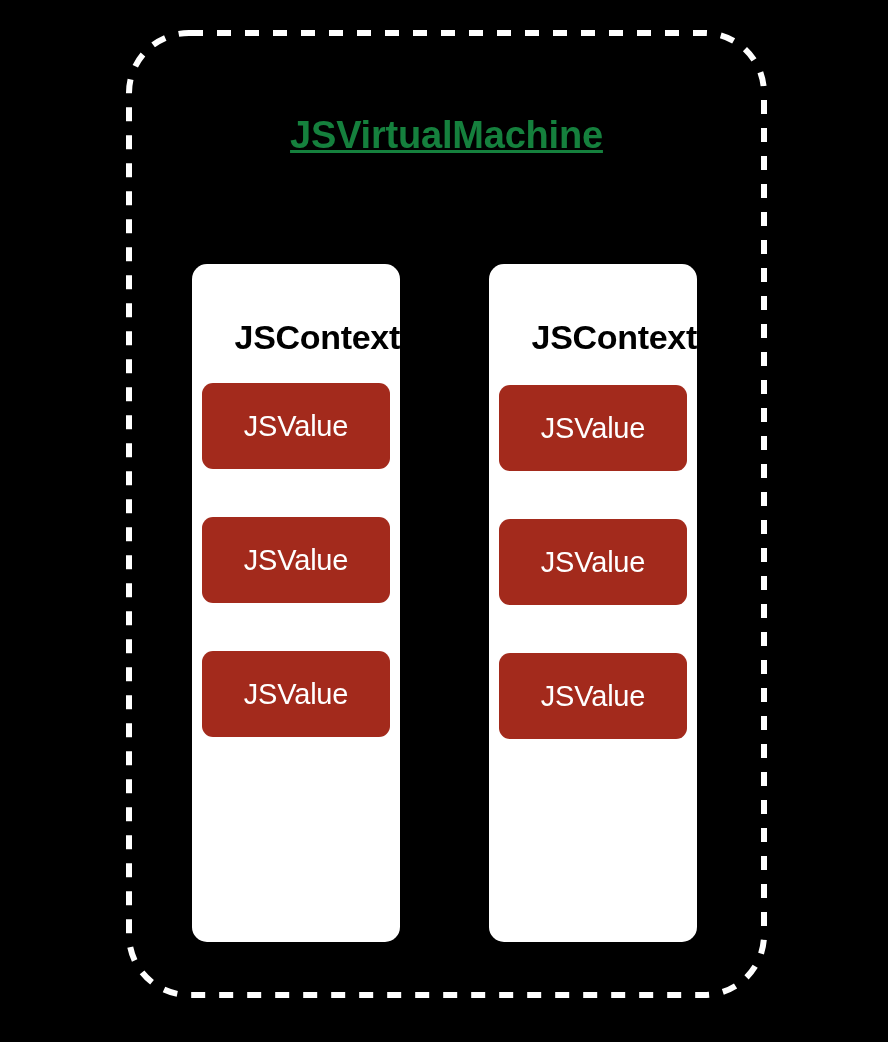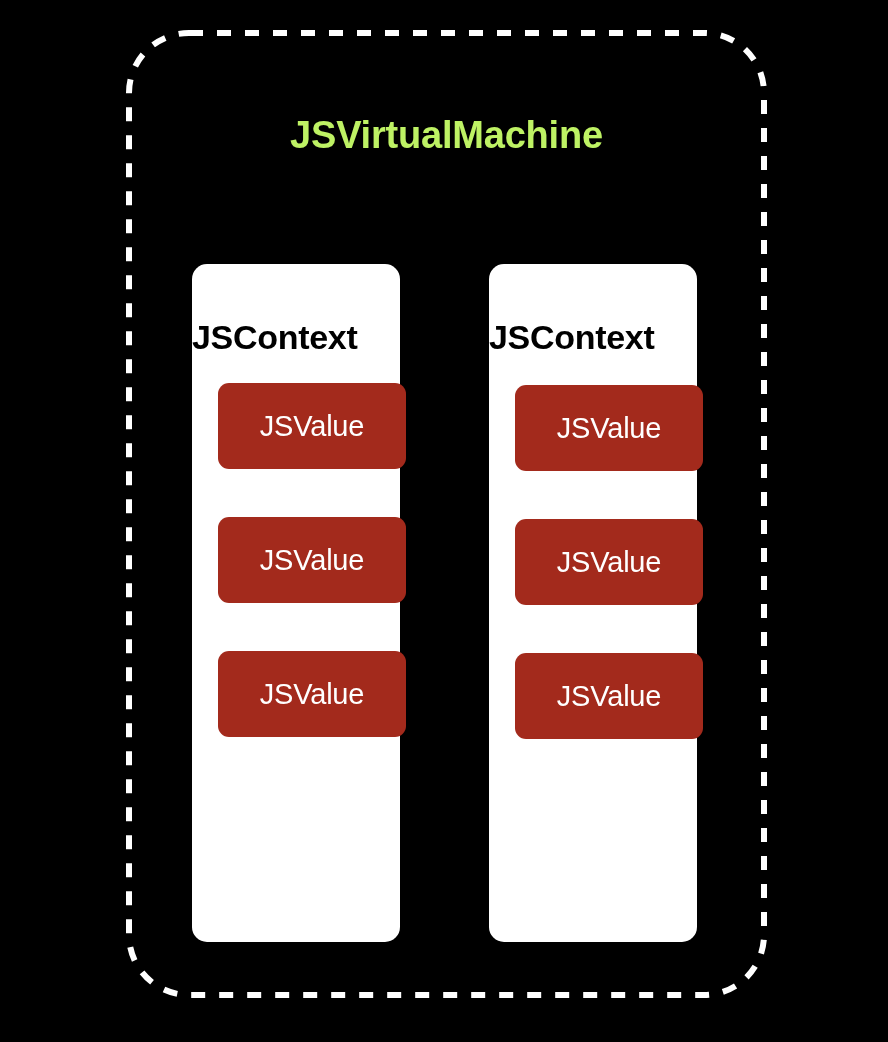--- a/index.html
+++ b/index.html
@@ -73,21 +73,21 @@
 
   .context-panel {
     width: 208px;
     height: 678px;
     background: #ffffff;
     border-radius: 15px;
     box-sizing: border-box;
     position: relative;
     display: flex;
     flex-direction: column;
-    align-items: flex-start;
+    align-items: flex-end;
   }
 
   .context-title {
     color: #000000;
     font-size: 34px;
     font-weight: bold;
     letter-spacing: -0.3px;
     line-height: 38px;
     margin-top: 54px;
     white-space: nowrap;
@@ -133,21 +133,21 @@
 <body>
 
 <div id="stage">
 
   <div class="vm-container">
 
     <svg class="vm-border-svg" viewBox="0 0 641 968" aria-hidden="true">
       <rect x="3" y="3" width="635" height="962" rx="60" ry="60" fill="none" stroke="#FFFFFF" stroke-width="6" stroke-dasharray="14 14" stroke-linecap="butt"></rect>
     </svg>
 
-    <div class="vm-title" style="color: #bef264;">JSVirtualMachine</div>
+    <div class="vm-title" style="color: #15803d; text-decoration: underline;">JSVirtualMachine</div>
 
     <div class="contexts-row">
 
       <div class="context-panel left" style="background: rgb(255, 255, 255); border-radius: 15px;">
         <div class="context-title" style="color: rgb(0, 0, 0);">JSContext</div>
         <div class="values-list">
           <div class="value-box" style="background: rgb(163, 42, 28);">
             <span class="value-label" style="color: rgb(255, 255, 255);">JSValue</span>
           </div>
           <div class="value-box" style="background: rgb(163, 42, 28);">

